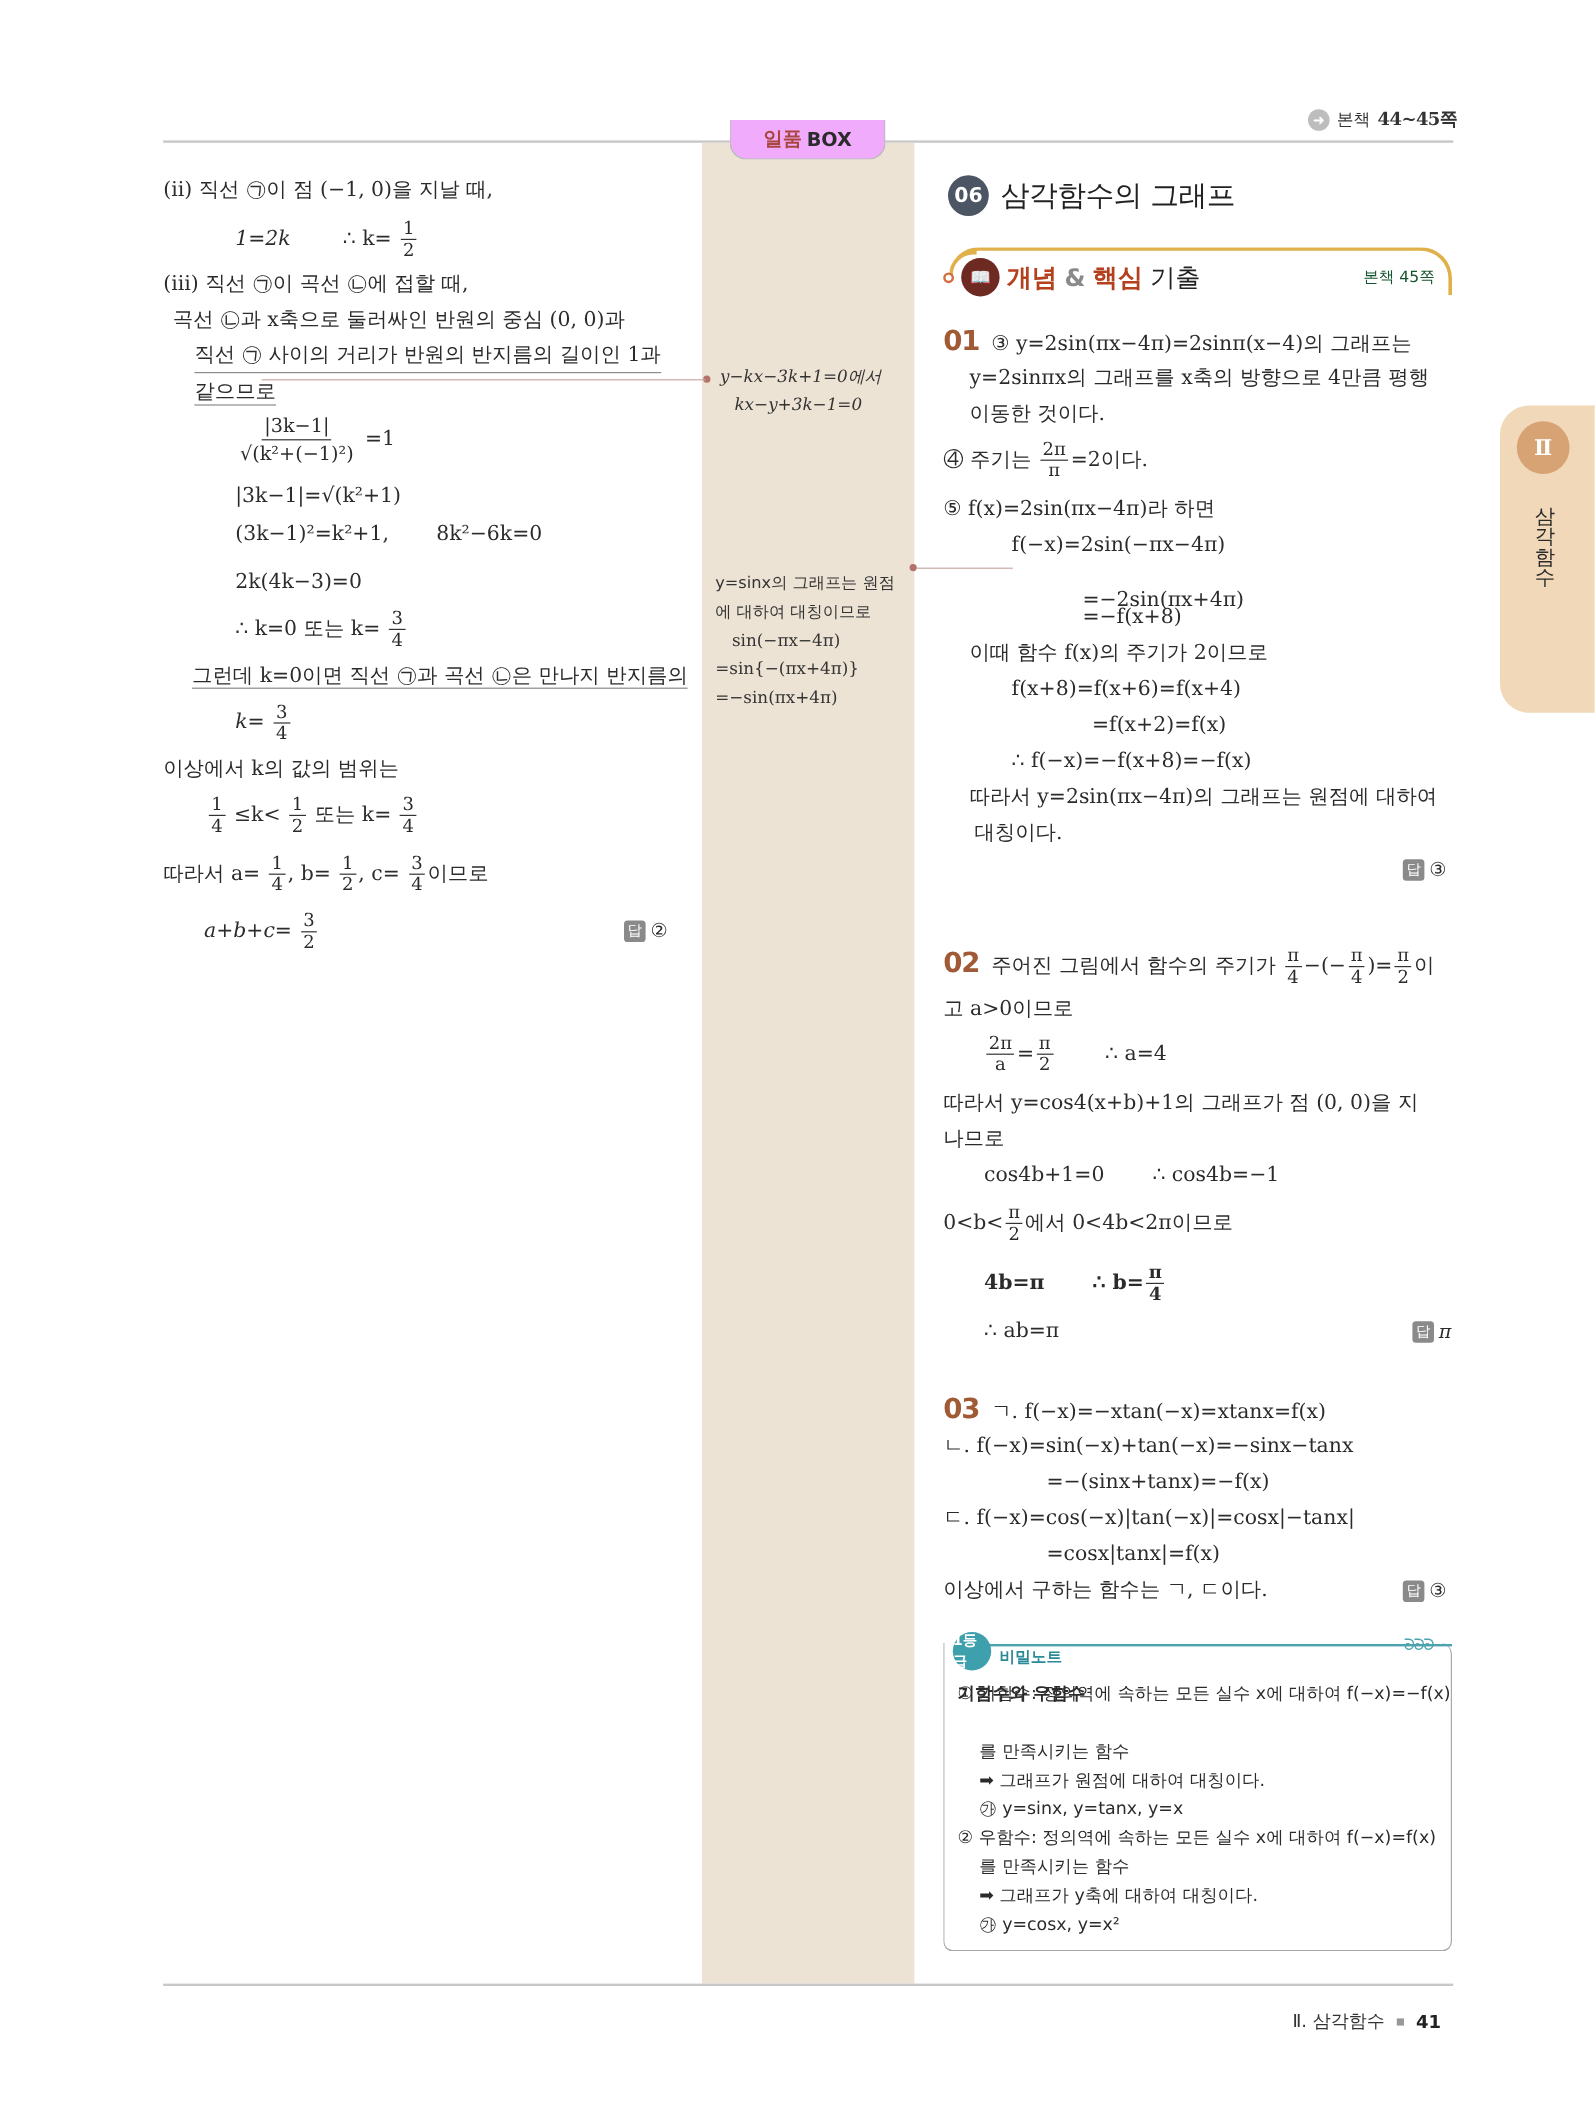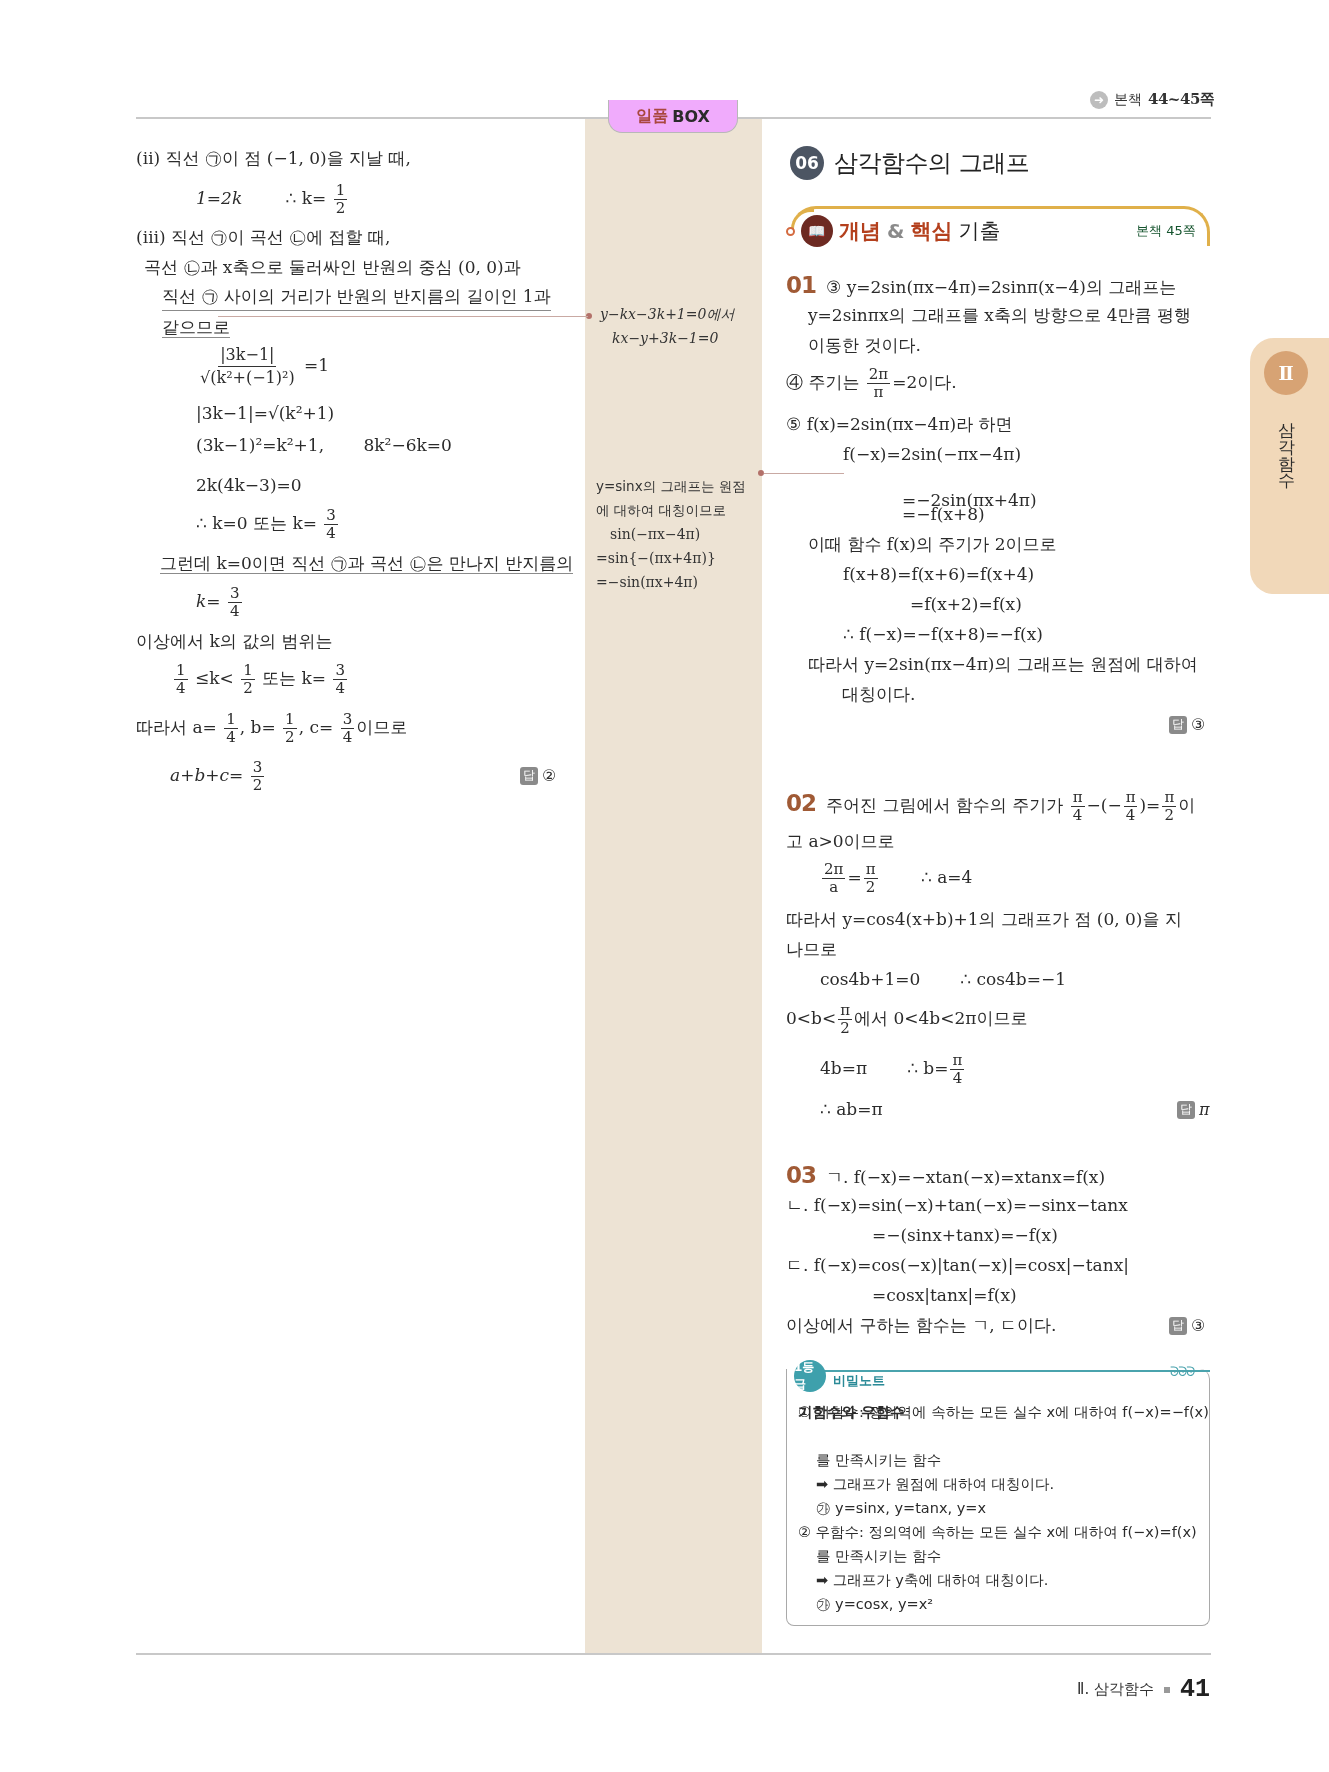--- a/index.html
+++ b/index.html
@@ -61,21 +61,21 @@
   .note-topline { position: absolute; left: 820px; top: 1370px; width: 390px; height: 2px; background: #4aa3ad; }
   .note-badge { position: absolute; left: 794px; top: 1360px; width: 32px; height: 32px; border-radius: 50%; background: #3ea0ac; color: #fff; font-family: "DejaVu Sans", sans-serif; font-size: 12px; font-weight: 700; display: flex; align-items: center; justify-content: center; }
   .note-title { position: absolute; left: 833px; top: 1372px; font-family: "DejaVu Sans", sans-serif; font-weight: 700; font-size: 13px; color: #2a8a97; }
   .note-deco { position: absolute; left: 1170px; top: 1364px; font-family: "DejaVu Sans", sans-serif; font-size: 13px; color: #4aa3ad; letter-spacing: -1px; }
   .note-line { position: absolute; font-family: "DejaVu Sans", sans-serif; font-size: 14.5px; line-height: 24px; color: #2b2b2b; white-space: nowrap; }
   .note-h { font-weight: 700; }
 
   
   .footer { position: absolute; left: 1077px; top: 1675px; font-family: "DejaVu Sans", sans-serif; font-size: 15px; color: #333; display: flex; align-items: center; gap: 10px; }
   .footer .sq { width: 6px; height: 6px; background: #999; display: inline-block; }
-  .footer .pg { font-weight: 700; font-size: 25px; color: #222; font-family: Liberation Mono, monospace; }
+  .footer .pg { font-weight: 700; font-size: 15px; color: #222; }
 </style>
 </head>
 <body>
 
 <div class="top-rule"></div>
 <div class="ref-top">
   <span class="arrow">➜</span>
   <span>본책</span>
   <b>44~45쪽</b>
 </div>
@@ -219,21 +219,21 @@
 </div>
 <div class="rc" style="left:786px;top:409px;">⑤ f(x)=2sin(πx−4π)라 하면</div>
 <div class="rc" style="left:843px;top:439px;">f(−x)=2sin(−πx−4π)</div>
 <div class="rc" style="left:902px;top:469px;margin-top:16px;">=−2sin(πx+4π)</div>
 <div class="rc" style="left:902px;top:499px;">=−f(x+8)</div>
 <div class="rc" style="left:808px;top:529px;">이때 함수 f(x)의 주기가 2이므로</div>
 <div class="rc" style="left:843px;top:559px;">f(x+8)=f(x+6)=f(x+4)</div>
 <div class="rc" style="left:910px;top:589px;">=f(x+2)=f(x)</div>
 <div class="rc" style="left:843px;top:619px;">∴ f(−x)=−f(x+8)=−f(x)</div>
 <div class="rc" style="left:808px;top:649px;">따라서 y=2sin(πx−4π)의 그래프는 원점에 대하여</div>
-<div class="rc" style="left:842px;top:679px;">대칭이다.</div>
+<div class="rc" style="left:812px;top:679px;">대칭이다.</div>
 <div class="abs answer" style="left:1169px;top:715px;">
   <span class="tag">답</span>
     <span>③</span>
 </div>
 
 <div class="rc" style="left:786px;top:788px;">
   <span class="pnum">02</span><span>주어진 그림에서 함수의 주기가</span>
   <span class="frac">
       <span class="n">π</span>
       <span class="d">4</span>
@@ -260,21 +260,21 @@
 <div class="rc" style="left:786px;top:934px;">나므로</div>
 <div class="rc" style="left:820px;top:964px;">
   <span>cos4b+1=0</span><span style="margin-left:40px;">∴ cos4b=−1</span>
 </div>
 <div class="rc" style="left:786px;top:1003px;">
   <span>0&lt;b&lt;</span><span class="frac">
       <span class="n">π</span>
       <span class="d">2</span>
     </span><span>에서 0&lt;4b&lt;2π이므로</span>
 </div>
-<div class="rc" style="left:820px;top:1053px;">
+<div class="rc" style="left:820px;top:1053px;font-weight:bold;">
   <span>4b=π</span><span style="margin-left:40px;">∴ b=</span><span class="frac">
       <span class="n">π</span>
       <span class="d">4</span>
     </span>
 </div>
 <div class="rc" style="left:820px;top:1094px;">∴ ab=π</div>
 <div class="abs answer" style="left:1177px;top:1100px;">
   <span class="tag">답</span>
     <span class="m">π</span>
 </div>

